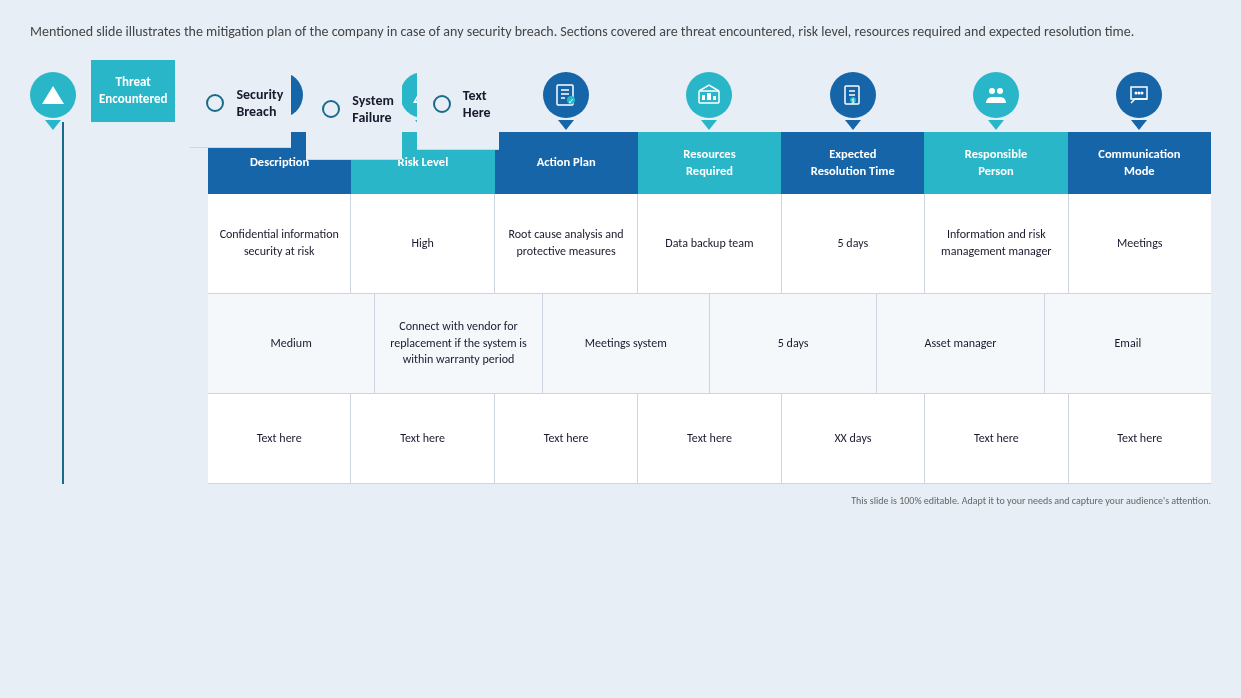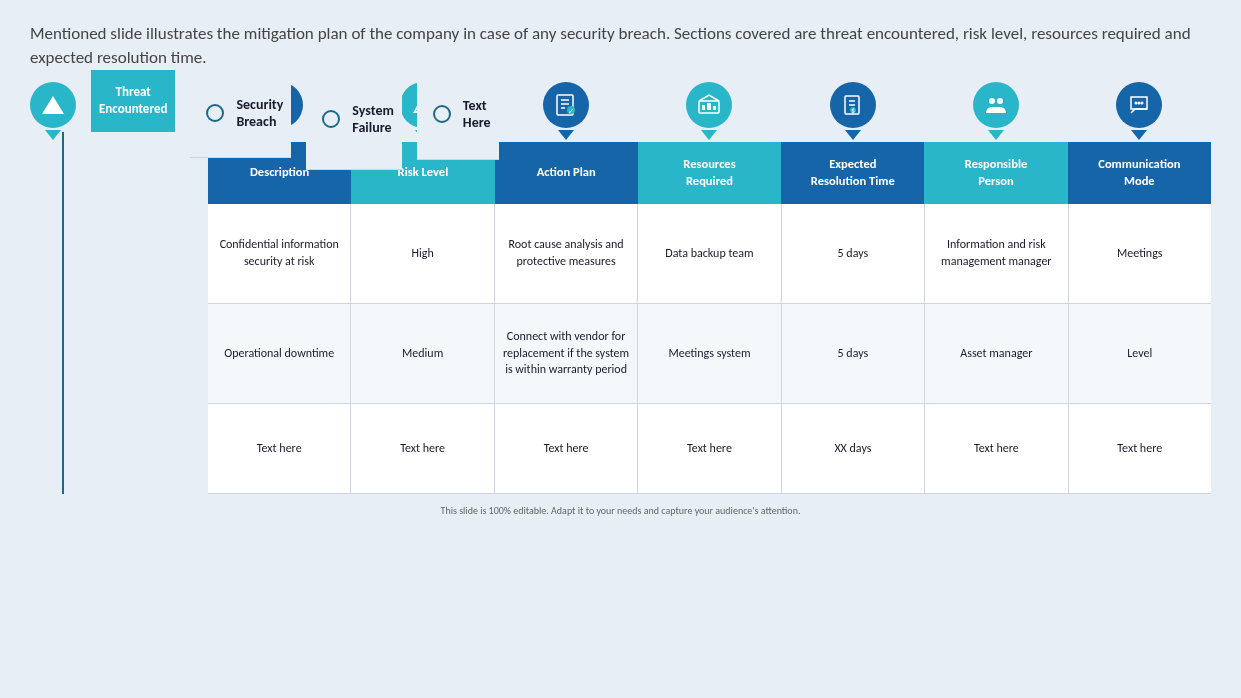--- a/index.html
+++ b/index.html
@@ -22,22 +22,23 @@
 
     .slide-title {
       font-size: 32px;
       font-weight: 700;
       color: #1a1a2e;
       margin-bottom: 6px;
       letter-spacing: 0.5px;
     }
 
     .slide-subtitle {
-      font-size: 17px;
+      font-size: 14px;
       color: #444;
+      margin-bottom: 18px;
       line-height: 1.4;
     }
 
     .table-wrapper {
       display: flex;
       width: 100%;
       position: relative;
     }
 
     
@@ -190,21 +191,21 @@
       background: white;
     }
 
     .data-cell:last-child { border-right: none; }
 
     
     .data-row.row2 .data-cell { background: #f5f8fb; }
     .data-row.row3 .data-cell { background: white; }
 
     .footer-text {
-      text-align: center;
+      text-align: right;
       font-size: 10px;
       color: #666;
       margin-top: 10px;
     }
 
     
     .threat-col-container {
       position: relative;
     }
 
@@ -381,27 +382,26 @@
         <div class="data-cell">Confidential information security at risk</div>
         <div class="data-cell">High</div>
         <div class="data-cell">Root cause analysis and protective measures</div>
         <div class="data-cell">Data backup team</div>
         <div class="data-cell">5 days</div>
         <div class="data-cell">Information and risk management manager</div>
         <div class="data-cell">Meetings</div>
       </div>
 
       <div class="data-row row2">
-        <div class="data-cell">Operational downtime</div>
         <div class="data-cell">Medium</div>
         <div class="data-cell">Connect with vendor for replacement if the system is within warranty period</div>
         <div class="data-cell">Meetings system</div>
         <div class="data-cell">5 days</div>
         <div class="data-cell">Asset manager</div>
-        <div class="data-cell">Level</div>
+        <div class="data-cell">Email</div>
       </div>
 
       <div class="data-row row3">
         <div class="data-cell">Text here</div>
         <div class="data-cell">Text here</div>
         <div class="data-cell">Text here</div>
         <div class="data-cell">Text here</div>
         <div class="data-cell">XX days</div>
         <div class="data-cell">Text here</div>
         <div class="data-cell">Text here</div>

